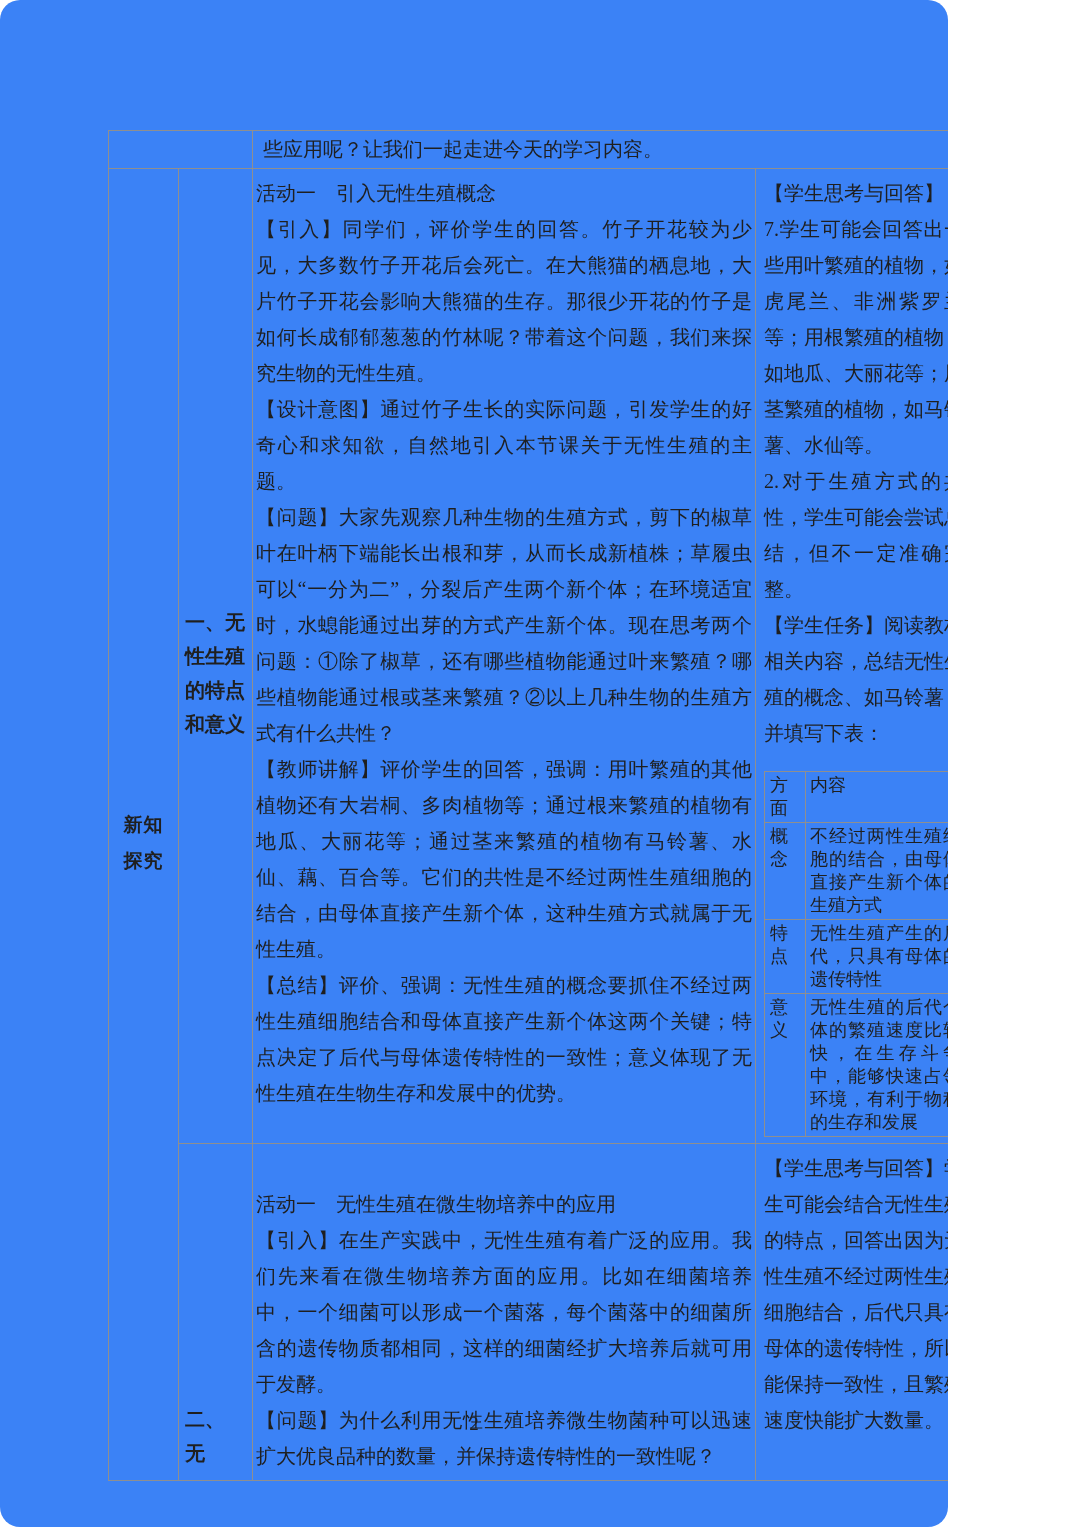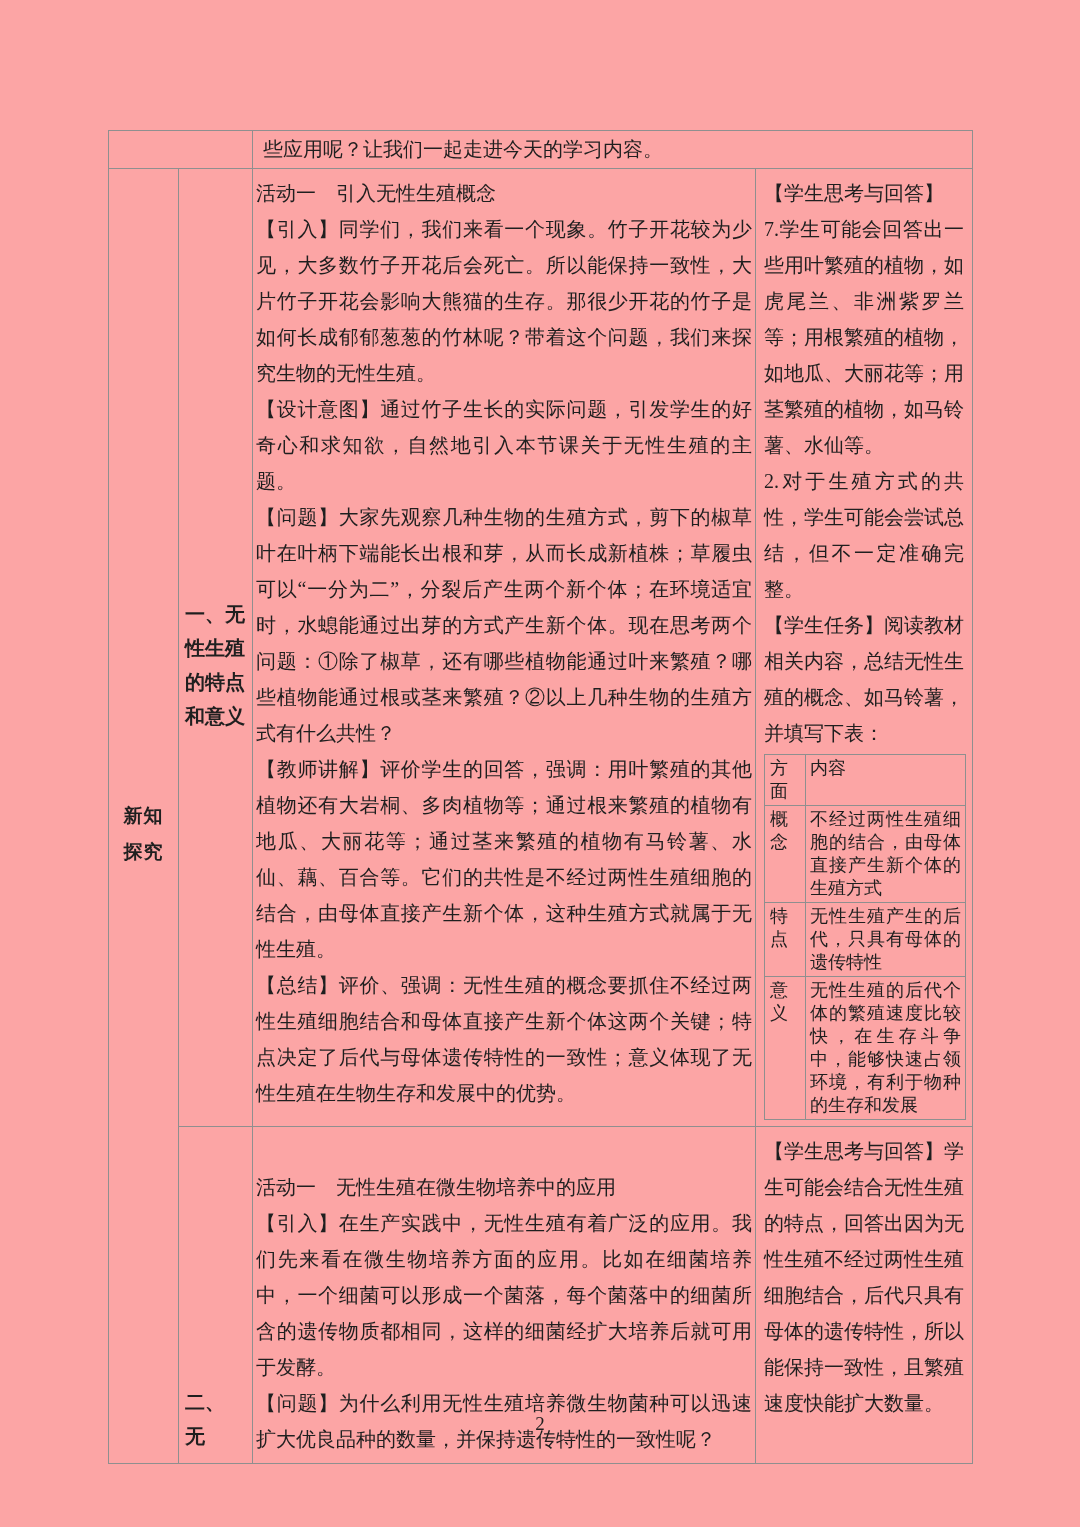--- a/index.html
+++ b/index.html
@@ -1,24 +1,25 @@
 <!DOCTYPE html>
 <html style="--border-color: #8f8f8f;"><head>
 <meta charset="utf-8">
 <style>
   * { box-sizing: border-box; }
   html, body { margin: 0; padding: 0; background: #ffffff; }
   .page {
     position: relative;
-    width: 1080px;
+    width: 948px;
     height: 1527px;
-    background: #fca5a5;
+    background: #3b82f6;
     font-family: "Liberation Serif", "DejaVu Serif", serif;
     color: #1f1f1f;
     overflow: hidden;
+    border-radius: 20px;
   }
   table.lesson-table {
     position: absolute;
     left: 108px;
     top: 130px;
     width: 864px;
     border-collapse: collapse;
     table-layout: fixed;
   }
   .lesson-table > tbody > tr > td {
@@ -71,21 +72,21 @@
     font-size: 20px;
     line-height: 36px;
     text-align: justify;
     padding: 6px 8px !important;
   }
   
   table.inner-table {
     width: 201px;
     border-collapse: collapse;
     table-layout: fixed;
-    margin-top: 3px;
+    margin-top: 20px;
   }
   .inner-table td {
     border: 1px solid var(--border-color, #8f8f8f);
     vertical-align: top;
     font-size: 18px;
     line-height: 23px;
     text-align: justify;
     padding: 2px 4px;
   }
   .inner-table .it-label {
@@ -129,21 +130,21 @@
 探究</span>
         </td>
         <td class="section-cell middle row1-td">
           <span>一、无
 性生殖
 的特点
 和意义</span>
         </td>
         <td class="teacher-cell row1-td">
           <p>活动一　引入无性生殖概念</p>
-          <p>【引入】同学们，我们来看一个现象。竹子开花较为少见，大多数竹子开花后会死亡。所以能保持一致性，大片竹子开花会影响大熊猫的生存。那很少开花的竹子是如何长成郁郁葱葱的竹林呢？带着这个问题，我们来探究生物的无性生殖。</p>
+          <p>【引入】同学们，评价学生的回答。竹子开花较为少见，大多数竹子开花后会死亡。在大熊猫的栖息地，大片竹子开花会影响大熊猫的生存。那很少开花的竹子是如何长成郁郁葱葱的竹林呢？带着这个问题，我们来探究生物的无性生殖。</p>
           <p>【设计意图】通过竹子生长的实际问题，引发学生的好奇心和求知欲，自然地引入本节课关于无性生殖的主题。</p>
           <p>【问题】大家先观察几种生物的生殖方式，剪下的椒草叶在叶柄下端能长出根和芽，从而长成新植株；草履虫可以“一分为二”，分裂后产生两个新个体；在环境适宜时，水螅能通过出芽的方式产生新个体。现在思考两个问题：①除了椒草，还有哪些植物能通过叶来繁殖？哪些植物能通过根或茎来繁殖？②以上几种生物的生殖方式有什么共性？</p>
           <p>【教师讲解】评价学生的回答，强调：用叶繁殖的其他植物还有大岩桐、多肉植物等；通过根来繁殖的植物有地瓜、大丽花等；通过茎来繁殖的植物有马铃薯、水仙、藕、百合等。它们的共性是不经过两性生殖细胞的结合，由母体直接产生新个体，这种生殖方式就属于无性生殖。</p>
           <p>【总结】评价、强调：无性生殖的概念要抓住不经过两性生殖细胞结合和母体直接产生新个体这两个关键；特点决定了后代与母体遗传特性的一致性；意义体现了无性生殖在生物生存和发展中的优势。</p>
         </td>
         <td class="student-cell row1-td">
           <p>【学生思考与回答】</p>
           <p>7.学生可能会回答出一些用叶繁殖的植物，如虎尾兰、非洲紫罗兰等；用根繁殖的植物，如地瓜、大丽花等；用茎繁殖的植物，如马铃薯、水仙等。</p>
           <p>2.对于生殖方式的共性，学生可能会尝试总结，但不一定准确完整。</p>
           <p>【学生任务】阅读教材相关内容，总结无性生殖的概念、如马铃薯，并填写下表：</p>

